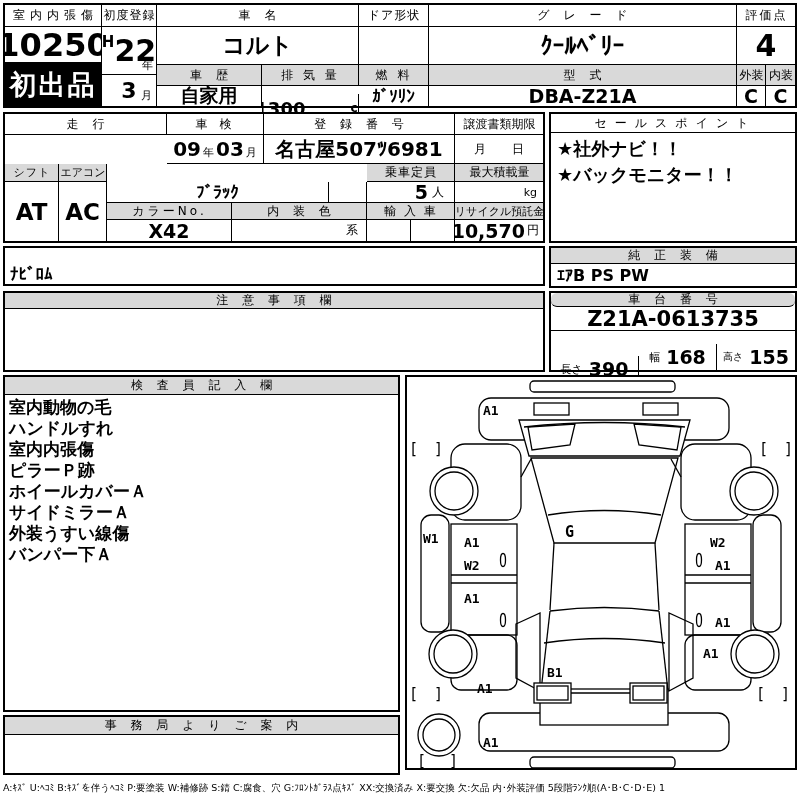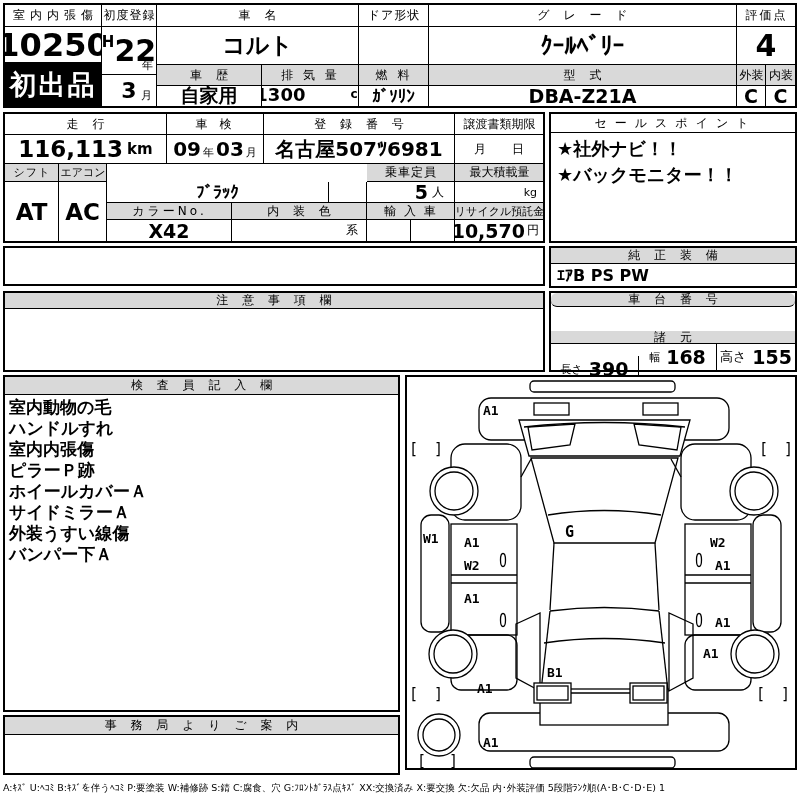--- a/index.html
+++ b/index.html
@@ -44,21 +44,21 @@
     <div class="c v br" style="left:97px;top:70px;width:55px;height:31px;">
       <span style="font-size:22px;">3</span>
       <span style="position:absolute;right:4px;bottom:3px;font-size:11px;font-weight:normal;">月</span>
     </div>
 
     <div class="c whd br bb" style="left:152px;top:0;width:202px;height:22px;">車 名</div>
     <div class="c v br bb" style="left:152px;top:22px;width:202px;height:38px;font-size:23px;">コルト</div>
     <div class="c hdr br bb" style="left:152px;top:60px;width:105px;height:21px;">車 歴</div>
     <div class="c v br" style="left:152px;top:81px;width:105px;height:20px;font-size:19px;">自家用</div>
     <div class="c hdr br bb tight" style="left:257px;top:60px;width:97px;height:21px;letter-spacing:3px;">排 気 量</div>
-    <div class="c v br" style="left:257px;top:75px;width:97px;height:28px;font-size:18px;gap:41px;">
+    <div class="c v br" style="left:257px;top:89px;width:97px;height:28px;font-size:18px;gap:41px;">
       <span>1300</span>
         <span class="unit">cc</span>
     </div>
 
     <div class="c whd br bb tight" style="left:354px;top:0;width:70px;height:22px;">ドア形状</div>
     <div class="c v br bb" style="left:354px;top:22px;width:70px;height:38px;"></div>
     <div class="c hdr br bb tight" style="left:354px;top:60px;width:70px;height:21px;letter-spacing:3px;">燃 料</div>
     <div class="c v br" style="left:354px;top:81px;width:70px;height:20px;font-size:17px;">ｶﾞｿﾘﾝ</div>
 
     <div class="c whd br bb" style="left:424px;top:0;width:308px;height:22px;">グ レ ー ド</div>
@@ -72,24 +72,20 @@
     <div class="c hdr bb tight" style="left:761px;top:60px;width:29px;height:21px;letter-spacing:0;">内装</div>
     <div class="c v br" style="left:732px;top:81px;width:29px;height:20px;font-size:19px;">C</div>
     <div class="c v" style="left:761px;top:81px;width:29px;height:20px;font-size:19px;">C</div>
   </div>
 
   <div class="box" style="left:3px;top:112px;width:542px;height:131px;">
     <div class="c whd br bb" style="left:0;top:0;width:162px;height:21px;">走 行</div>
     <div class="c whd br bb tight" style="left:162px;top:0;width:97px;height:21px;letter-spacing:4px;">車 検</div>
     <div class="c whd br bb" style="left:259px;top:0;width:191px;height:21px;">登 録 番 号</div>
     <div class="c whd bb tight" style="left:450px;top:0;width:88px;height:21px;letter-spacing:0;">譲渡書類期限</div>
-    <div class="c v br bb" style="left:0;top:21px;width:162px;height:29px;">
-      <span style="font-size:23px;">116,113</span>
-        <span class="unit" style="font-size:15px;">km</span>
-    </div>
     <div class="c v br bb" style="left:162px;top:21px;width:97px;height:29px;">
       <span style="font-size:20px;">09</span>
         <span style="font-size:11px;font-weight:normal;margin:6px 2px 0 2px;">年</span>
         <span style="font-size:20px;">03</span>
         <span style="font-size:11px;font-weight:normal;margin:6px 0 0 2px;">月</span>
     </div>
     <div class="c v br bb" style="left:259px;top:21px;width:191px;height:29px;font-size:20px;">名古屋507ﾂ6981</div>
     <div class="c bb" style="left:450px;top:21px;width:88px;height:29px;font-size:12px;">
       <span>月</span>
         <span style="width:26px;"></span>
@@ -122,44 +118,45 @@
     </div>
   </div>
 
   <div class="box" style="left:549px;top:112px;width:248px;height:131px;">
     <div class="c whd bb" style="left:0;top:0;width:244px;height:19px;letter-spacing:8px;">セールスポイント</div>
     <div class="pre" style="position:absolute;left:6px;top:22px;width:234px;font-size:18px;font-weight:bold;line-height:26px;">★社外ナビ！！
 ★バックモニター！！</div>
   </div>
 
   <div class="box" style="left:3px;top:246px;width:542px;height:40px;">
+    <div class="c v left" style="left:0;top:16px;width:538px;height:20px;font-size:17px;padding-left:5px;">ﾅﾋﾞﾛﾑ</div>
   </div>
 
   <div class="box" style="left:549px;top:246px;width:248px;height:42px;">
     <div class="c hdr bb" style="left:0;top:0;width:244px;height:16px;">純 正 装 備</div>
     <div class="c v left" style="left:0;top:16px;width:244px;height:22px;font-size:16px;padding-left:6px;">ｴｱB PS PW</div>
   </div>
 
   <div class="box" style="left:3px;top:291px;width:542px;height:81px;">
     <div class="c hdr bb" style="left:0;top:0;width:538px;height:16px;">注 意 事 項 欄</div>
   </div>
 
   <div class="box" style="left:549px;top:291px;width:248px;height:81px;">
     <div class="c hdr bb" style="left:0;top:0;width:244px;height:14px;border-radius:6px;">車 台 番 号</div>
-    <div class="c hdr bb" style="left:0;top:38px;width:244px;height:13px;">諸 元</div>
+    <div class="c v bb" style="left:0;top:14px;width:244px;height:24px;font-size:21px;">Z21A-0613735</div>
     <div class="c br" style="left:0;top:63px;width:88px;height:26px;">
       <span style="font-size:11px;margin-right:6px;">長さ</span>
         <span class="v" style="font-size:19px;">390</span>
     </div>
     <div class="c br" style="left:88px;top:51px;width:78px;height:26px;">
       <span style="font-size:11px;margin-right:6px;">幅</span>
         <span class="v" style="font-size:19px;">168</span>
     </div>
     <div class="c" style="left:166px;top:51px;width:78px;height:26px;">
-      <span style="font-size:13px;margin-right:6px;">高さ</span>
+      <span style="font-size:10px;margin-right:6px;">高さ</span>
         <span class="v" style="font-size:19px;">155</span>
     </div>
   </div>
 
   <div class="box" style="left:3px;top:375px;width:397px;height:337px;">
     <div class="c hdr bb" style="left:0;top:0;width:393px;height:18px;">検 査 員 記 入 欄</div>
     <div class="pre" style="position:absolute;left:4px;top:20px;width:385px;font-size:17px;font-weight:bold;line-height:21px;">室内動物の毛
 ハンドルすれ
 室内内張傷
 ピラーＰ跡

